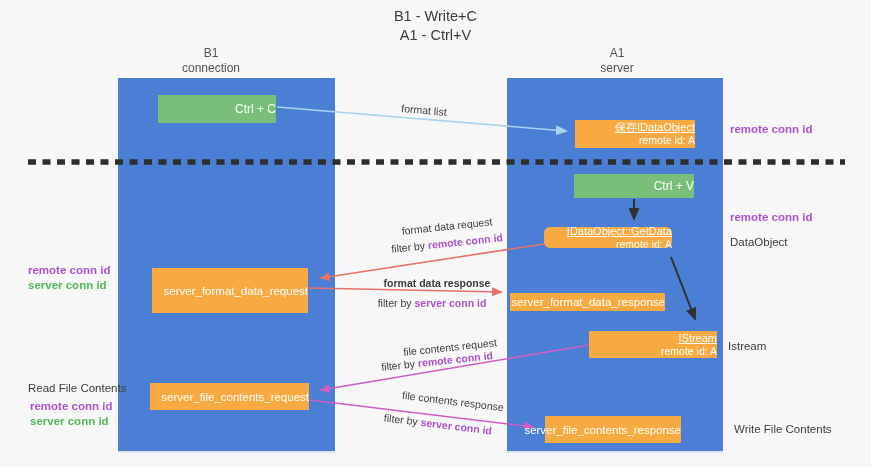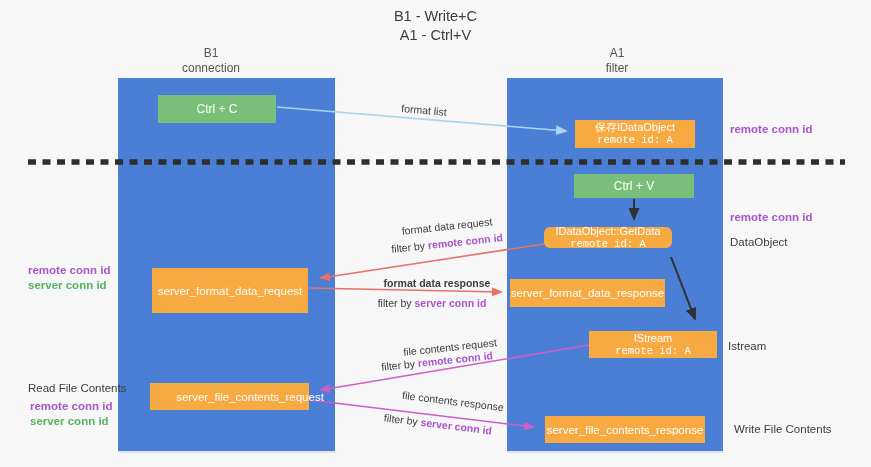--- a/index.html
+++ b/index.html
@@ -21,35 +21,35 @@
 
   
   .lifeline { background: #4a7fd5; box-shadow: 0 2px 0 #dde4f2; }
   .lifeline.left  { left: 118px; top: 78px; width: 217px; height: 373px; }
   .lifeline.right { left: 507px; top: 78px; width: 216px; height: 373px; }
 
   
   #arrows { left: 0; top: 0; width: 871px; height: 467px; pointer-events: none; }
 
   
-  .node { display: flex; flex-direction: column; align-items: center;
+  .node { display: flex; flex-direction: column; align-items: flex-end;
           justify-content: center; color: #fff; text-align: center; }
   .node.green  { background: #79bf79; font-size: 12px; }
   .node.orange { background: #f7aa42; font-size: 11.5px; }
-  .node .l2 { font-size: 10.5px; line-height: 13px; font-family: Liberation Mono, monospace; }
-  .node .l1 { line-height: 13px; font-size: 11px; }
+  .node .l2 { font-size: 10.5px; line-height: 13px; }
+  .node .l1 { line-height: 13px; font-size: 11px; text-decoration: underline; }
   .box-ctrl-c  { left: 158px; top: 95px;  width: 118px; height: 28px; }
   .box-save    { left: 575px; top: 120px; width: 120px; height: 28px; }
   .box-ctrl-v  { left: 574px; top: 174px; width: 120px; height: 24px; }
   .box-getdata { left: 544px; top: 227px; width: 128px; height: 21px; border-radius: 6px; }
   .box-sfdreq  { left: 152px; top: 268px; width: 156px; height: 45px; }
-  .box-sfdresp { left: 510px; top: 279px; width: 155px; height: 28px; }
+  .box-sfdresp { left: 510px; top: 293px; width: 155px; height: 18px; }
   .box-istream { left: 589px; top: 331px; width: 128px; height: 27px; }
   .box-sfcreq  { left: 150px; top: 383px; width: 159px; height: 27px; padding-left: 41px; }
-  .box-sfcresp { left: 545px; top: 416px; width: 160px; height: 27px; }
+  .box-sfcresp { left: 545px; top: 416px; width: 136px; height: 27px; }
 
   
   .elbl { white-space: nowrap; font-size: 10.5px; color: #3d3d3d;
           transform-origin: center; }
   .elbl b.purple { color: #a855c8; }
   .elbl .gap { margin-right: 3px; }
   .lbl-format-list { left: 424px; top: 110px; transform: translate(-50%,-50%) rotate(5deg); }
   .lbl-fdr    { left: 447px; top: 226px; transform: translate(-50%,-50%) rotate(-6deg); }
   .lbl-fbr1   { left: 447px; top: 243px; transform: translate(-50%,-50%) rotate(-6deg); }
   .lbl-fdresp { left: 437px; top: 283px; transform: translate(-50%,-50%); font-weight: bold; }
@@ -83,21 +83,21 @@
     <div>B1 - Write+C</div>
     <div>A1 - Ctrl+V</div>
   </div>
 
   <div class="abs col-header left">
     <div>B1</div>
     <div>connection</div>
   </div>
   <div class="abs col-header right">
     <div>A1</div>
-    <div>filter</div>
+    <div>server</div>
   </div>
 
   <div class="abs lifeline left"></div>
   <div class="abs lifeline right"></div>
 
   <svg id="arrows" class="abs" viewBox="0 0 871 467" xmlns="http://www.w3.org/2000/svg">
     <defs>
       <marker id="m-blue" markerUnits="userSpaceOnUse" markerWidth="12" markerHeight="10" refX="10" refY="5" orient="auto">
         <path d="M0,0 L12,5 L0,10 z" fill="#a9d4ef"></path>
       </marker>

